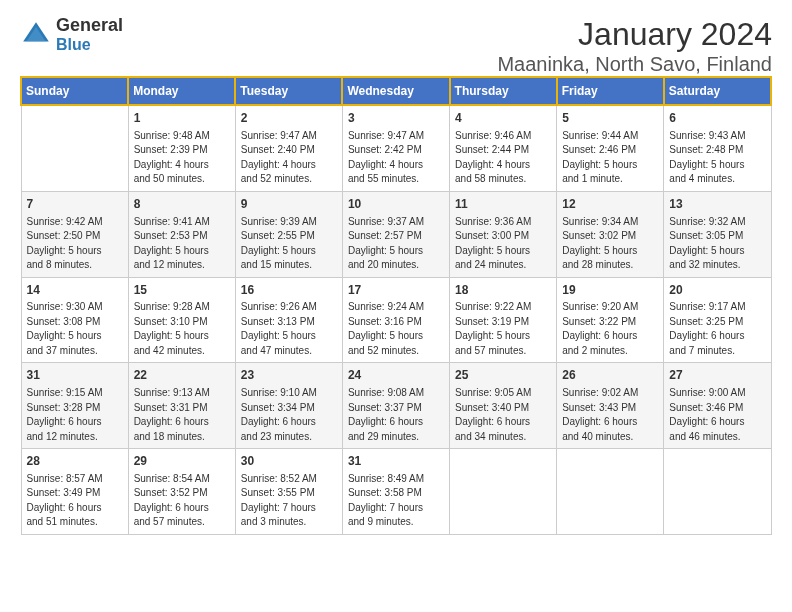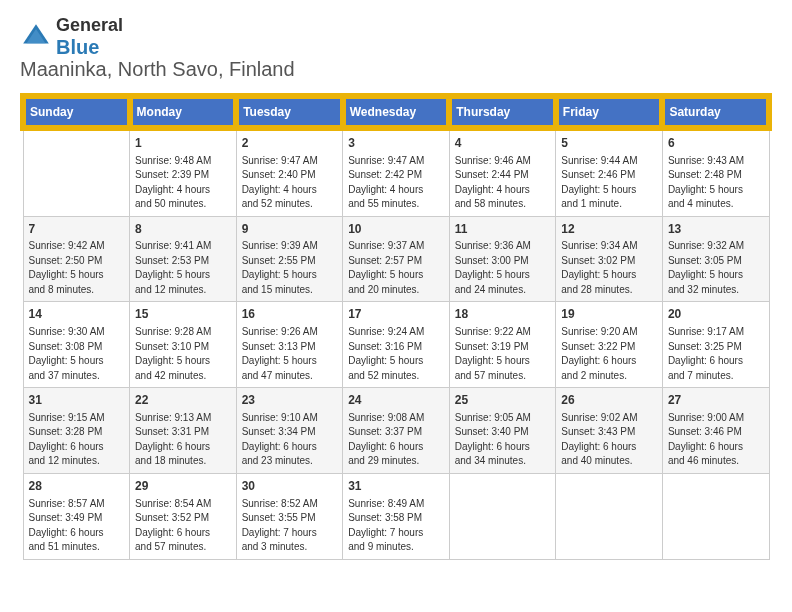--- a/index.html
+++ b/index.html
@@ -7,40 +7,38 @@
       font-family: Arial, sans-serif;
       background: #fff;
       width: 792px;
       min-height: 612px;
       padding: 16px 20px;
     }
     .header-area {
       display: flex;
       justify-content: space-between;
       align-items: flex-start;
-      margin-bottom: 12px;
-      flex-direction: column;
     }
     .logo {
       display: flex;
       align-items: center;
       gap: 4px;
     }
     .logo-text {
       display: flex;
       flex-direction: column;
       line-height: 1.1;
     }
     .logo-general {
       font-size: 18px;
       font-weight: bold;
       color: #333;
     }
     .logo-blue {
-      font-size: 20px;
+      font-size: 16px;
       font-weight: bold;
       color: #2b7ab5;
     }
     .logo-icon {
       width: 32px;
       height: 32px;
     }
     .title-area {
       text-align: right;
     }
@@ -59,21 +57,21 @@
       border-collapse: collapse;
       font-size: 11px;
     }
     thead tr th {
       background-color: #4472c4;
       color: #fff;
       padding: 6px 4px;
       text-align: left;
       font-size: 12px;
       font-weight: bold;
-      border: 6px solid #eab308;
+      border: 2px solid #eab308;
     }
     tbody tr td {
       border: 1px solid #ccc;
       padding: 4px 5px;
       vertical-align: top;
       width: calc(100% / 7);
       min-height: 80px;
       color: #333;
       line-height: 1.4;
     }
@@ -106,20 +104,21 @@
     <svg class="logo-icon" viewBox="0 0 40 40" xmlns="http://www.w3.org/2000/svg">
       <polygon points="20,4 36,28 4,28" fill="#2b7ab5"></polygon>
       <polygon points="20,10 32,28 8,28" fill="#5aa0d8" opacity="0.5"></polygon>
     </svg>
     <div class="logo-text">
       <span class="logo-general">General</span>
       <span class="logo-blue">Blue</span>
     </div>
   </div>
   <div class="title-area">
+    <div class="month-title">January 2024</div>
     <div class="subtitle">Maaninka, North Savo, Finland</div>
   </div>
 </div>
 
 <table>
   <thead>
     <tr>
     <th>Sunday</th>
         <th>Monday</th>
         <th>Tuesday</th>

